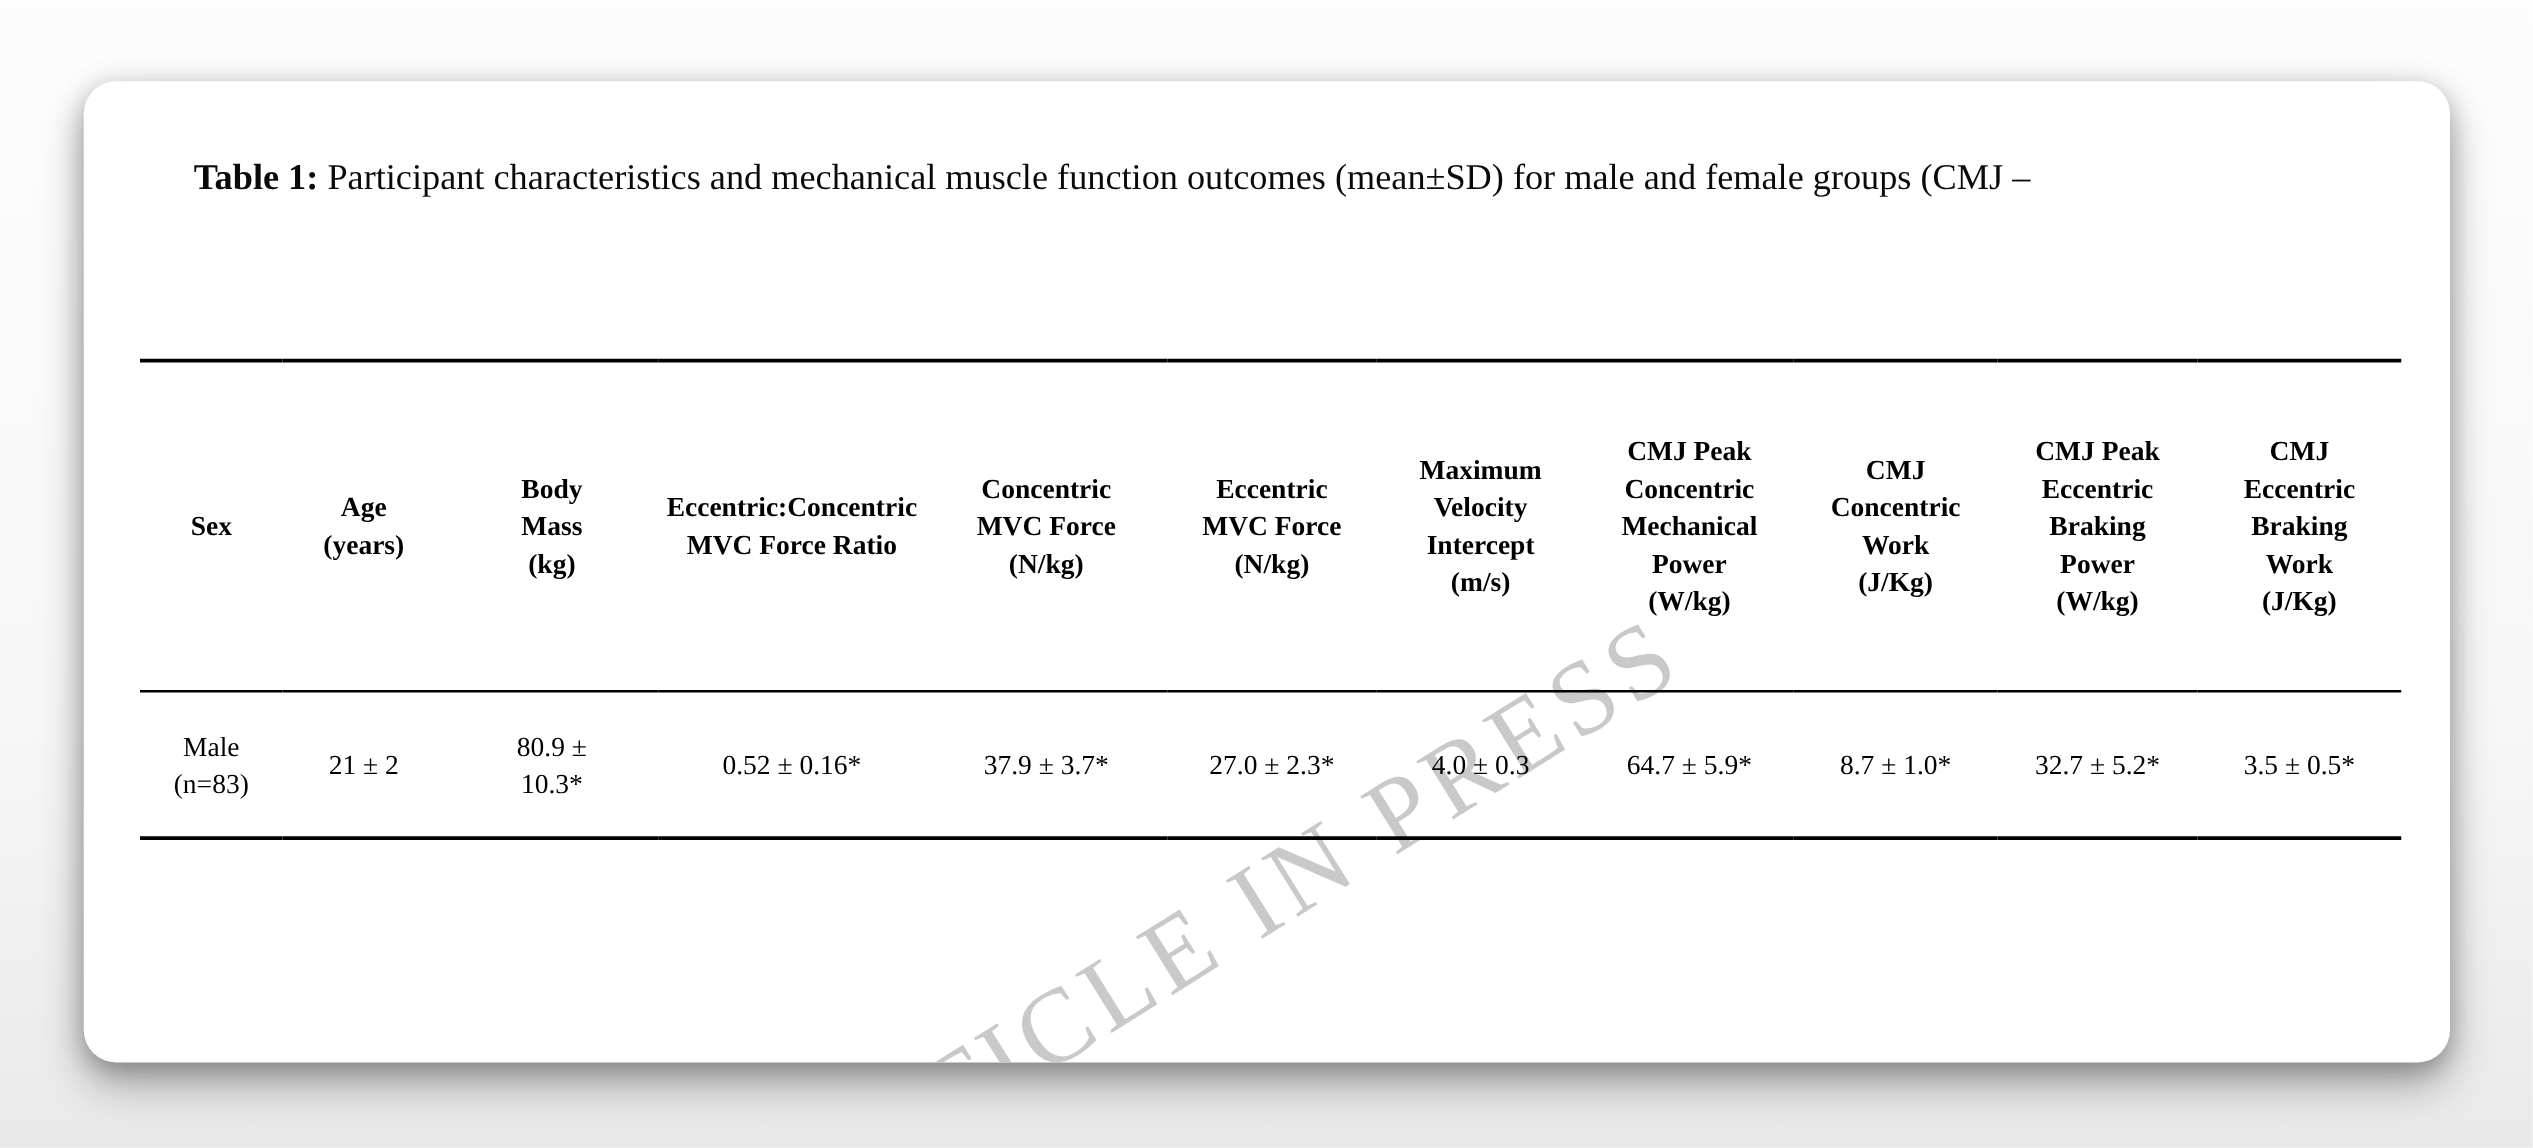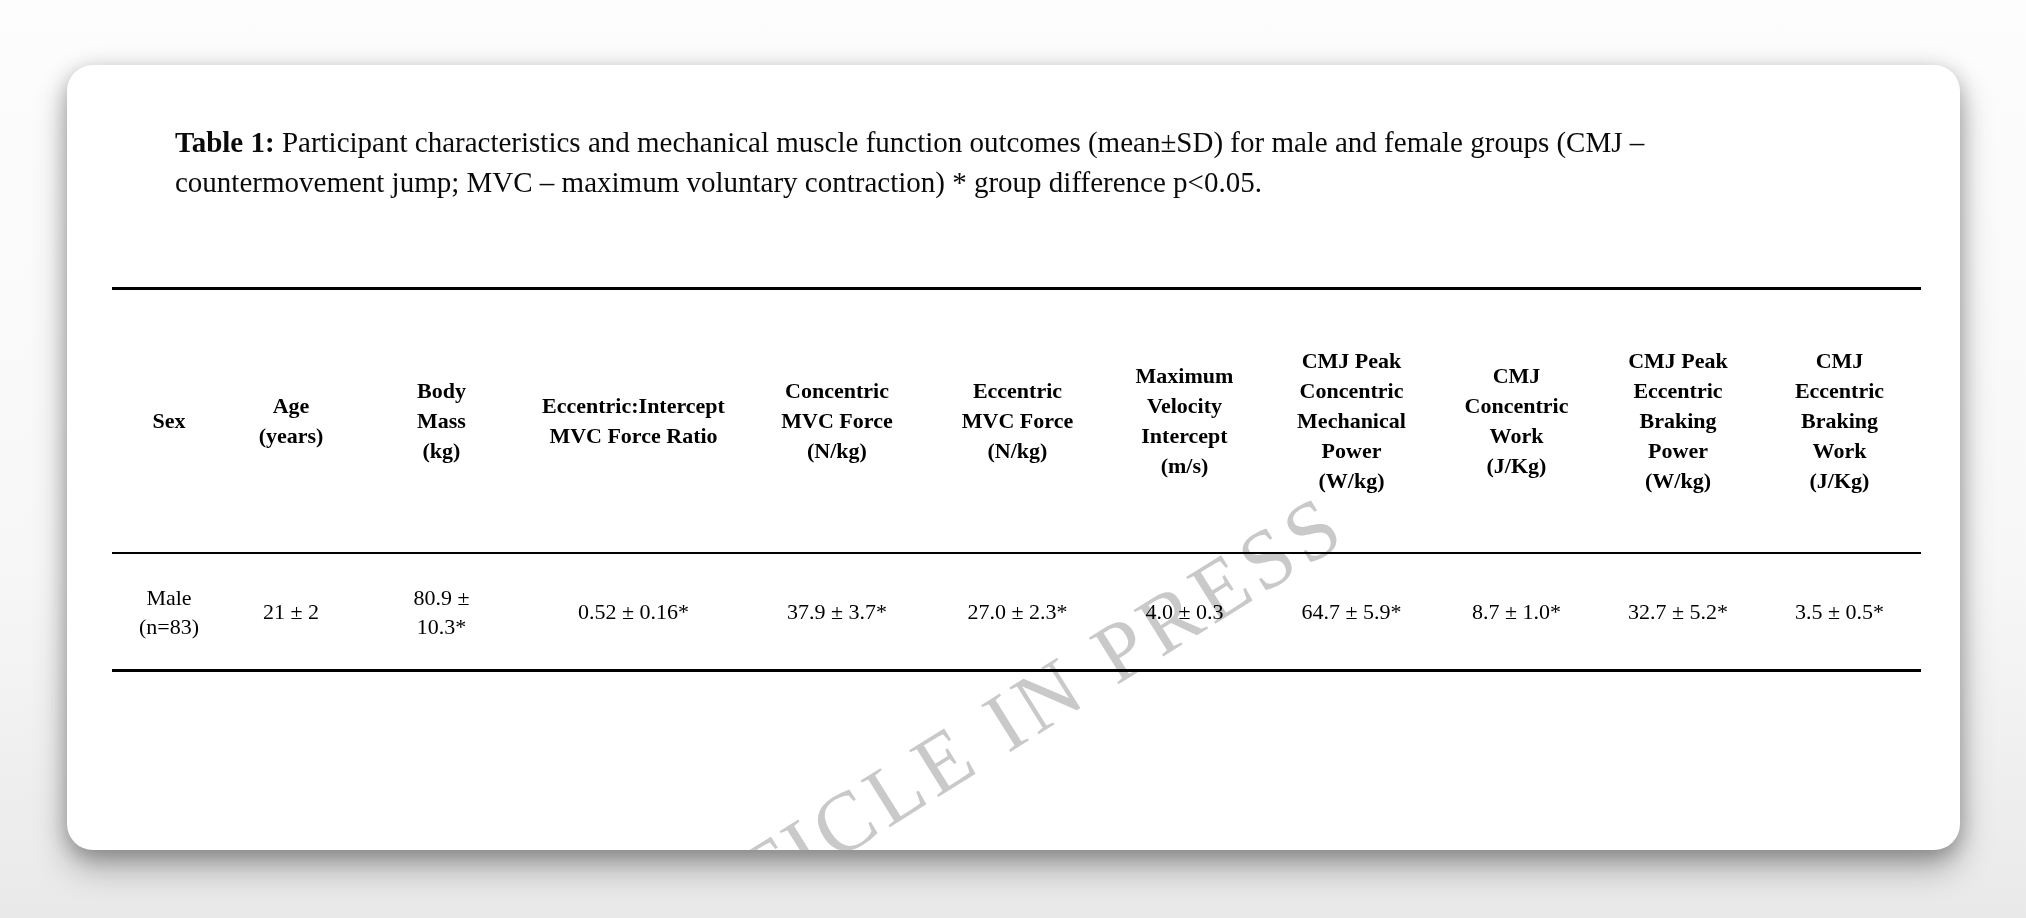--- a/index.html
+++ b/index.html
@@ -34,21 +34,20 @@
     user-select: none;
   }
 
   .caption {
     position: absolute;
     left: 88px; top: 28px;
     width: 1700px;
     font-size: 29px;
     line-height: 40px;
     color: #0a0a0a;
-    margin-left: 20px;
   }
   .caption .cap-line { display: block; }
   .caption b { font-weight: bold; }
 
   .tablewrap {
     position: absolute;
     left: 45px; top: 222px;
     width: 1809px;
   }
   table.data {
@@ -83,21 +82,20 @@
 </head>
 <body>
 
 <div class="stage">
   <div class="card">
 
     <div class="watermark">ARTICLE IN PRESS</div>
 
     <p class="caption">
       <span class="cap-line"><b>Table 1:</b> <span>Participant characteristics and mechanical muscle function outcomes (mean±SD) for male and female groups (CMJ –</span></span>
-      <span class="cap-line">countermovement jump; MVC – maximum voluntary contraction) * group difference p&lt;0.05.</span>
     </p>
 
     <div class="tablewrap">
       <table class="data">
         <colgroup>
           <col style="width:114px">
             <col style="width:130px">
             <col style="width:171px">
           <col style="width:213px">
             <col style="width:194px">
@@ -109,21 +107,21 @@
             <col style="width:163px">
         </colgroup>
         <thead>
           <tr id="header-row">
               <th>Sex</th>
               <th>Age
 (years)</th>
               <th>Body
 Mass
 (kg)</th>
-              <th>Eccentric:Intercept
+              <th>Eccentric:Concentric
 MVC Force Ratio</th>
               <th>Concentric
 MVC Force
 (N/kg)</th>
               <th>Eccentric
 MVC Force
 (N/kg)</th>
               <th>Maximum
 Velocity
 Intercept

